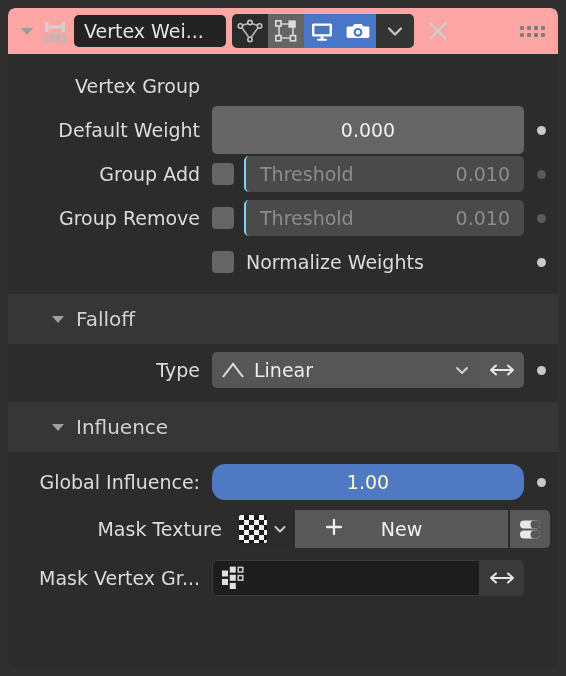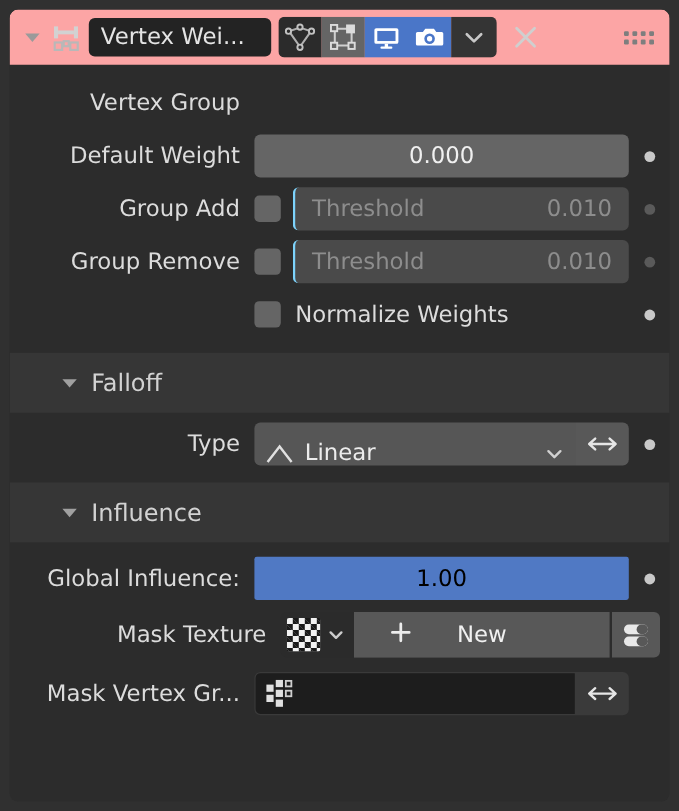--- a/index.html
+++ b/index.html
@@ -130,52 +130,52 @@
     display: flex; align-items: center;
     color: #e4e4e4;
     font-size: 19px;
     flex: 1 1 auto;
     padding: 0 8px;
     border: 1px solid #3a3a3a;
   }
   .w-grey {
     background: #656565;
     border-radius: 5px;
-    height: 36px;
+    height: 48px;
     display: flex; align-items: center; justify-content: center;
     color: #f0f0f0;
     font-size: 19px;
     flex: 1 1 auto;
   }
   .w-disabled {
     background: #4a4a4a;
     border-radius: 5px;
     height: 36px;
     display: flex; align-items: center;
     color: #8d8d8d;
     font-size: 19px;
     flex: 1 1 auto;
     padding: 0 14px;
     justify-content: space-between;
     border-left: 2px solid #7dd3fc;
   }
   .w-blue {
     background: #5079c4;
-    border-radius: 2px;
+    border-radius: 13px;
     height: 36px;
     display: flex; align-items: center; justify-content: center;
-    color: #000000;
+    color: #fef9c3;
     font-size: 19px;
     flex: 1 1 auto;
   }
   .w-enum {
     background: #565656;
     border-radius: 5px;
     height: 36px;
-    display: flex; align-items: flex-end;
+    display: flex; align-items: center;
     color: #ececec;
     font-size: 19px;
     flex: 1 1 auto;
     padding: 0 8px;
     gap: 8px;
   }
   .enum-label { flex: 1 1 auto; }
   .chk {
     width: 22px; height: 22px;
     background: #656565;

